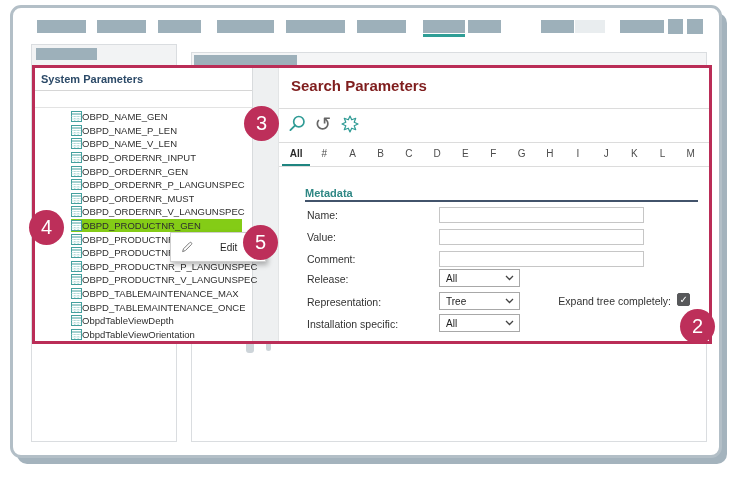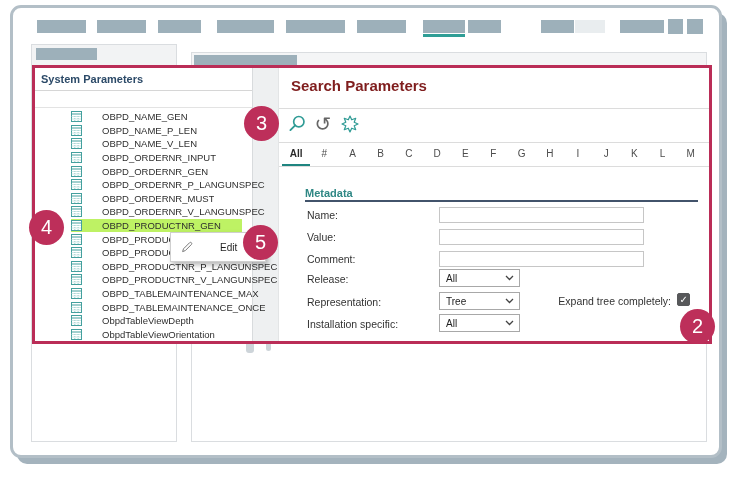--- a/index.html
+++ b/index.html
@@ -29,22 +29,22 @@
   .tree-panel{width:217px;background:#fff;position:relative;}
   .gutter{width:26px;background:#eef0f1;border-left:1px solid #d8dbdd;}
   .search-panel{flex:1;background:#fff;position:relative;border-left:1px solid #e3e5e6;}
 
   
   .tree-title{height:23px;line-height:23px;padding-left:6px;font-size:11px;font-weight:bold;
     color:#2c4a68;border-bottom:1px solid #d6d6d6;}
   .tree-toolbar{height:17px;border-bottom:1px solid #e3e3e3;}
   .tree-list{position:absolute;left:0;top:42px;right:0;}
   .tree-row{height:13.6px;display:flex;align-items:center;padding-left:36px;padding-right:10px;}
-  .tree-row .inner{display:flex;align-items:center;gap:20px;flex:1;height:13.6px;}
-  .tree-row.selected .inner{background:#bef264;}
+  .tree-row .inner{display:flex;align-items:center;gap:0;flex:1;height:13.6px;}
+  .tree-row.selected .inner{background:#84cc16;}
   .tree-row .lbl{font-size:9.5px;color:#2e2e2e;white-space:nowrap;overflow:hidden;}
   .tbl-icon{flex:0 0 auto;display:block;}
 
   
   .sp-title{position:absolute;left:12px;top:9px;font-size:15px;font-weight:bold;color:#7f1d1d;}
   .hline{position:absolute;left:0;right:0;height:1px;background:#dcdcdc;}
   .sp-toolbar{position:absolute;left:6px;top:45px;display:flex;gap:5px;align-items:center;}
   .icon-btn{width:22px;height:22px;display:flex;align-items:center;justify-content:center;cursor:pointer;}
   .undo-glyph{font-size:20px;color:#666;line-height:20px;font-family:"DejaVu Sans",sans-serif;}
   .tabs{position:absolute;left:3px;top:75px;height:24px;display:flex;}

